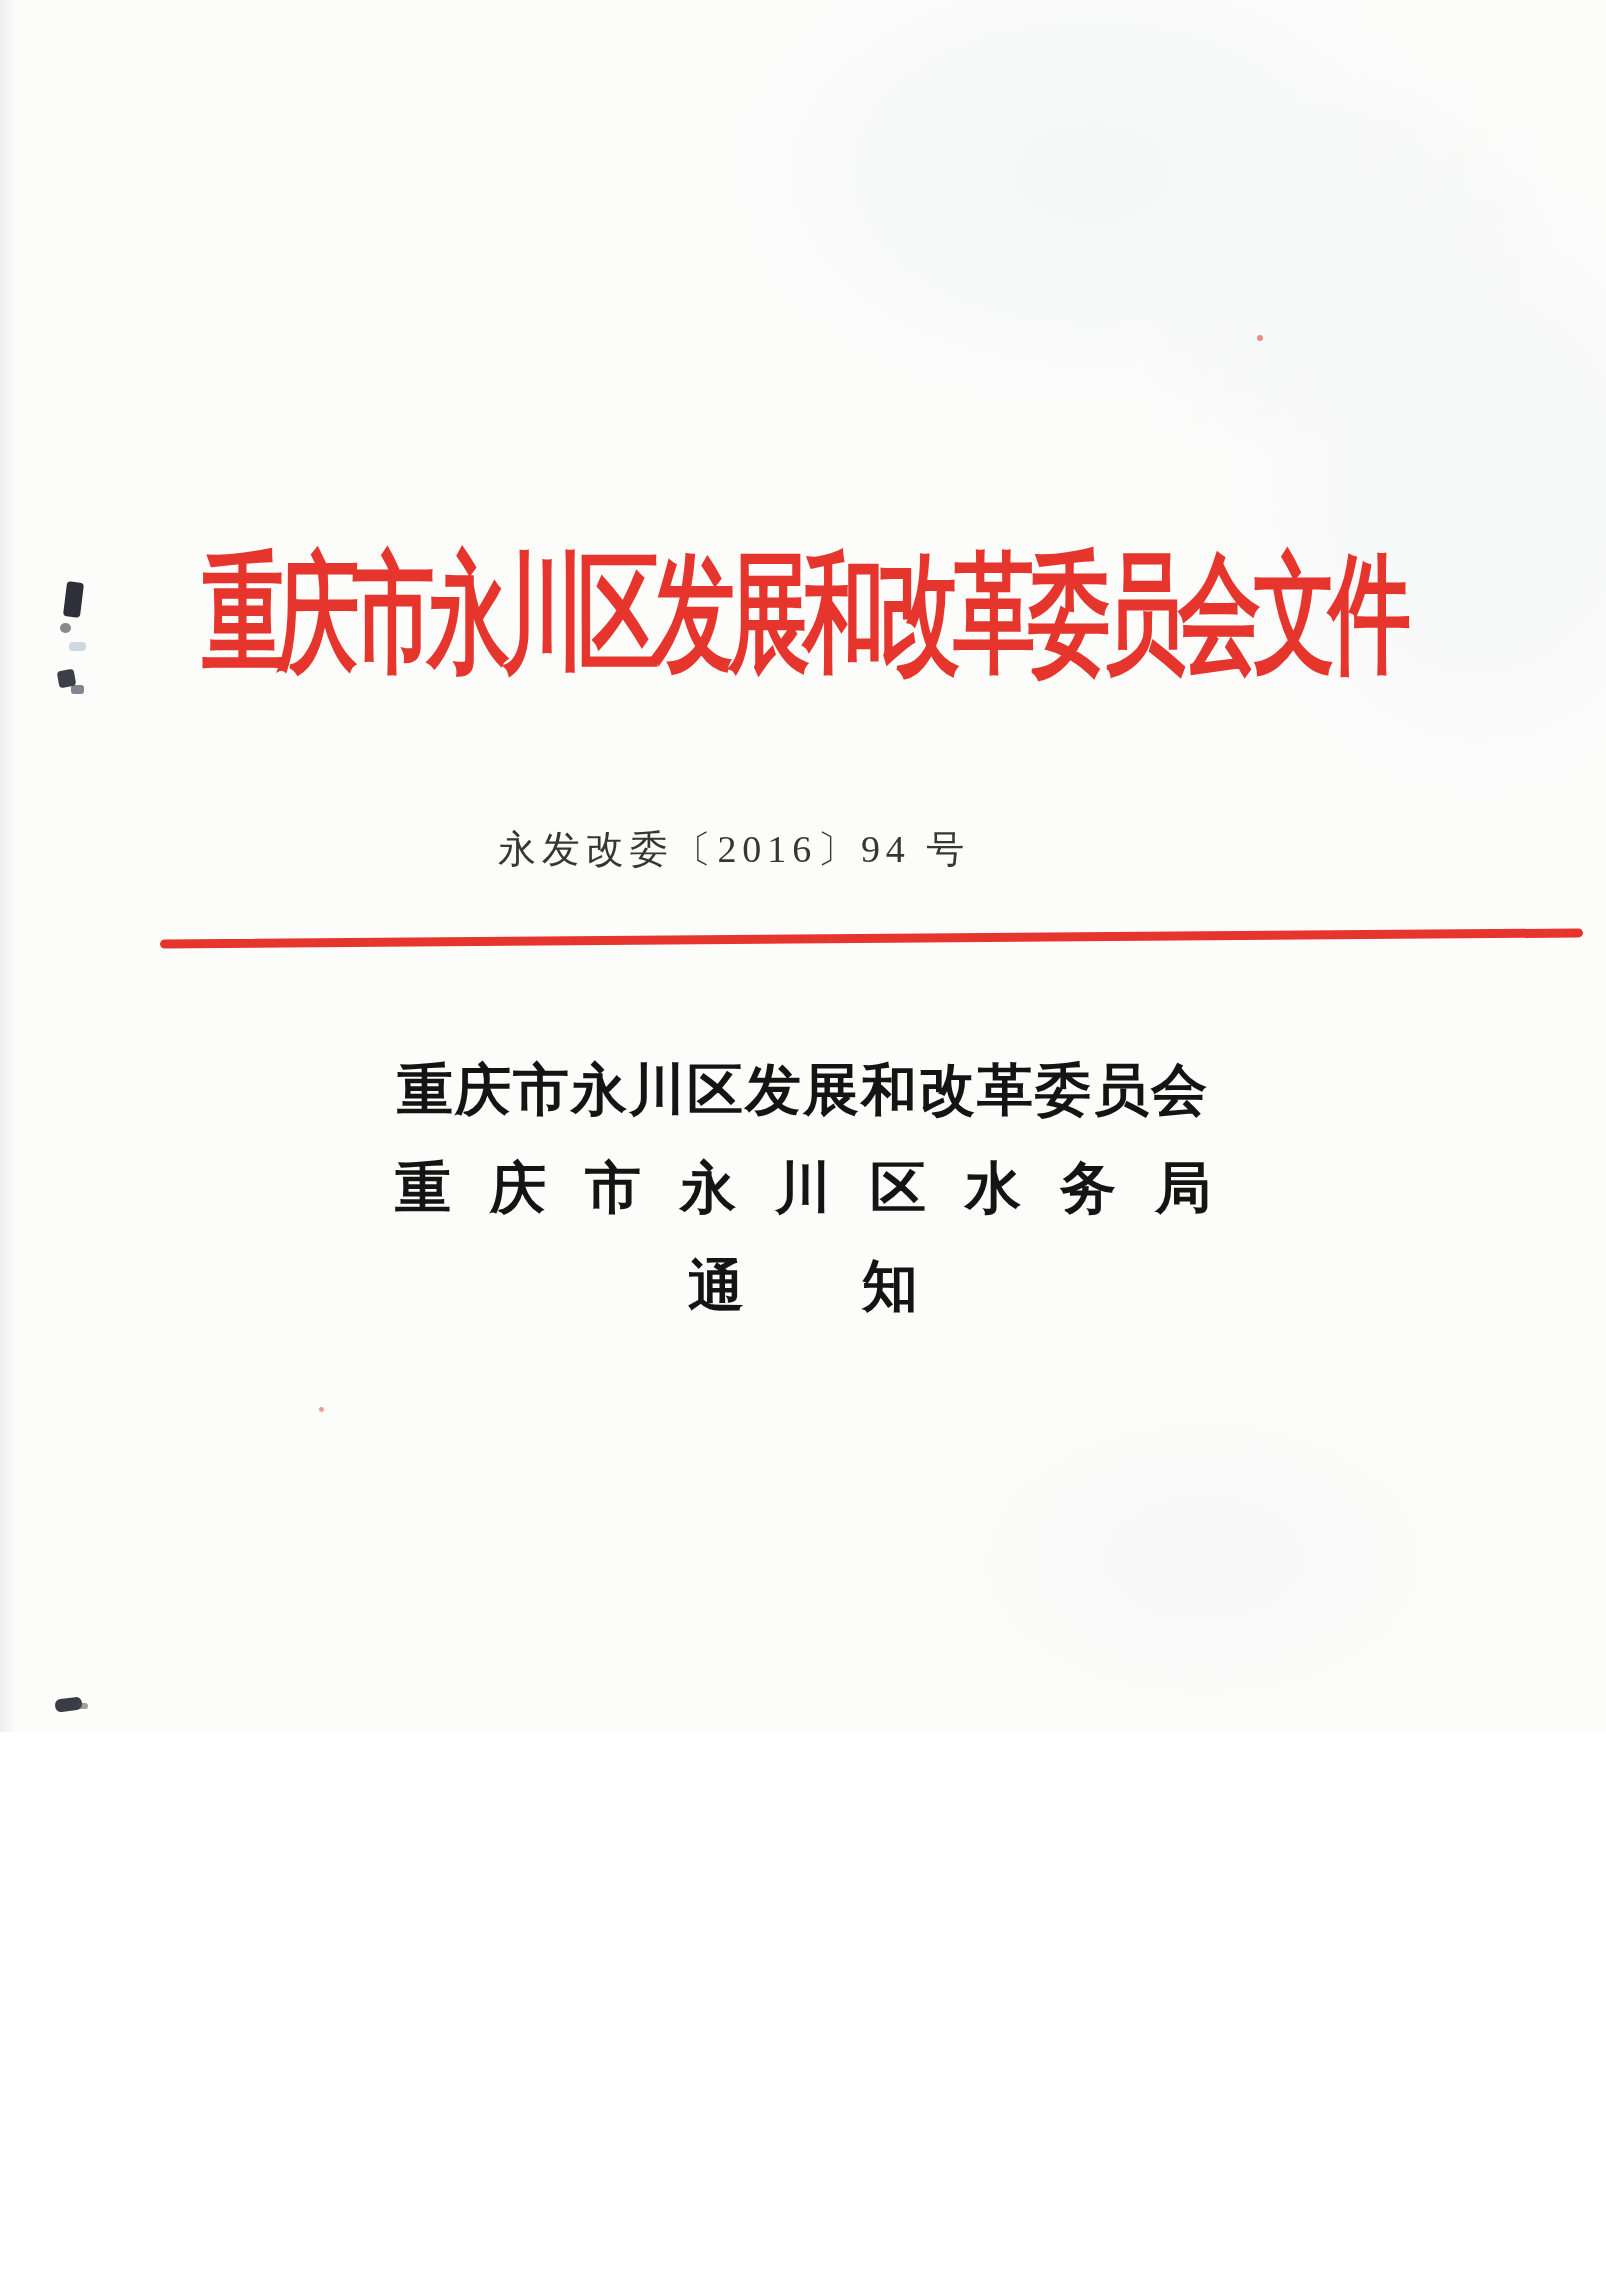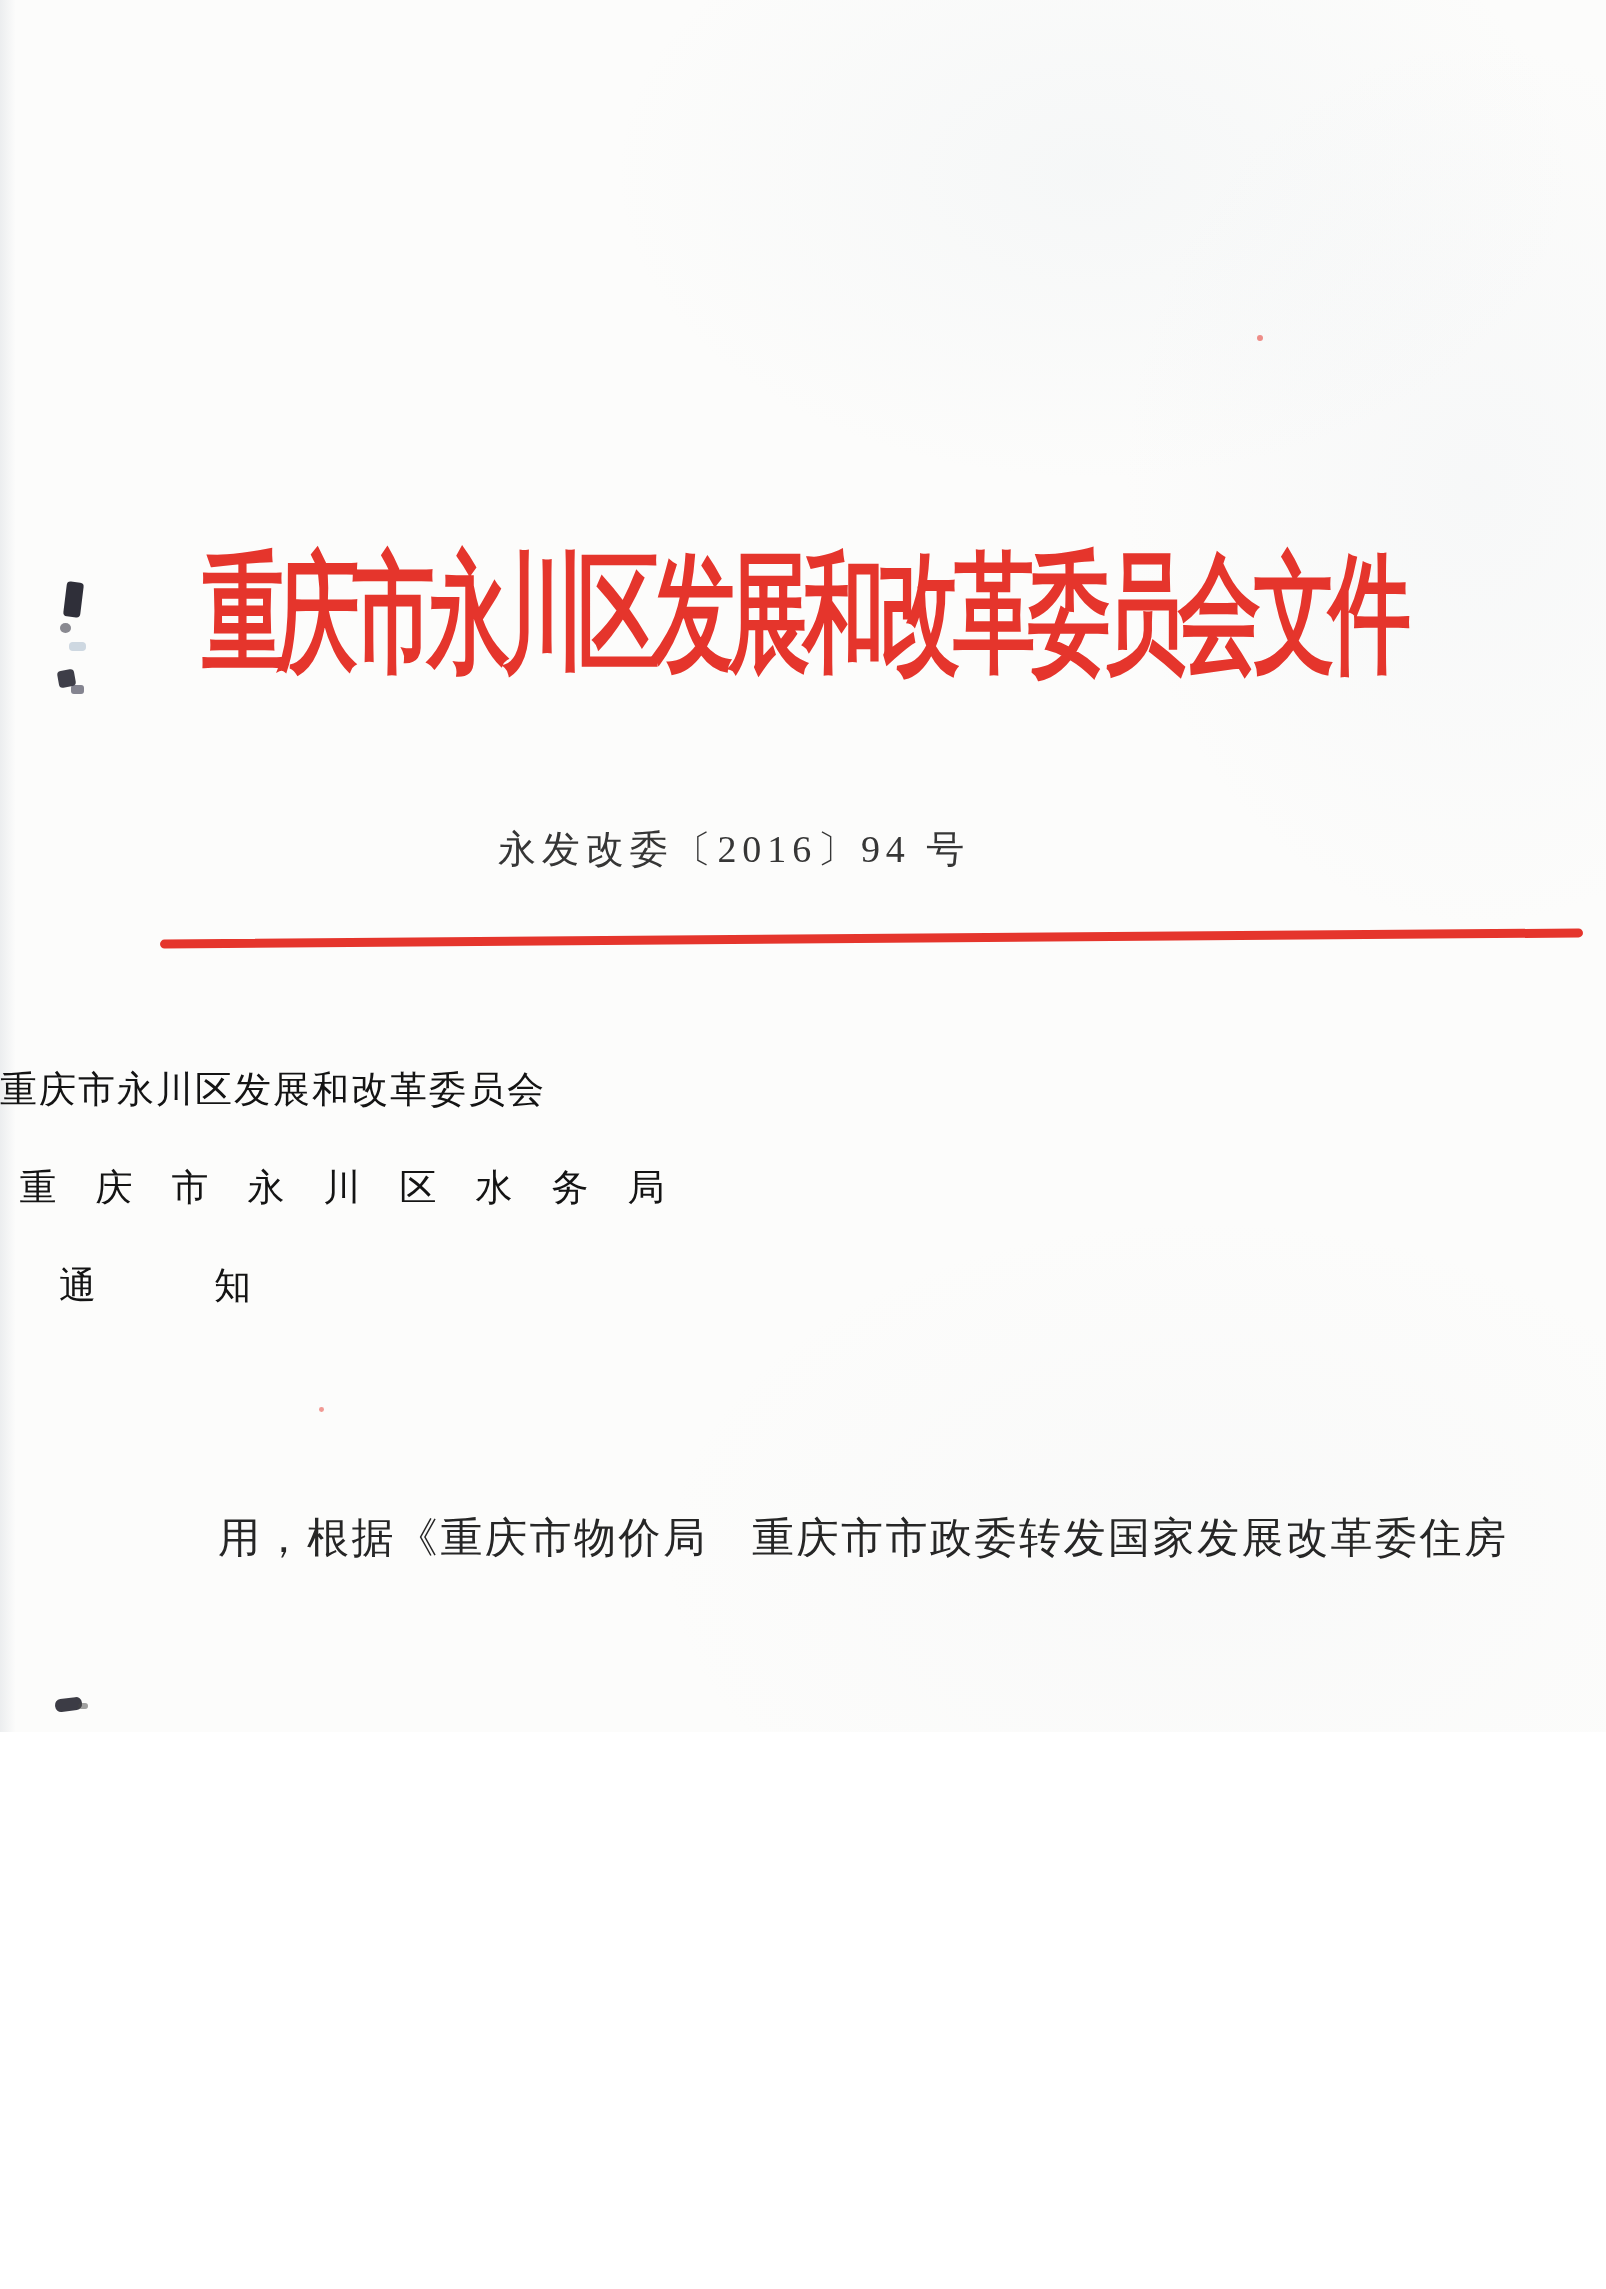--- a/index.html
+++ b/index.html
@@ -64,23 +64,24 @@
     width: 1423px; height: 8.8px;
     background: var(--header-red);
     border-radius: 4.9px;
     transform: rotate(-0.45deg);
   }
 
   
   .heading {
     position: absolute;
     top: 1041px; left: 0; width: 100%;
-    font-weight: 400;
+    text-align: center;
+    font-weight: 700;
     color: #141414;
-    font-size: 37px;
+    font-size: 56px;
   }
   .h-line {
     line-height: 98px;
     letter-spacing: 2px;
     white-space: nowrap;
   }
   .h-line.spread {
     letter-spacing: 39px;
     position: relative; left: 19.6px;
   }
@@ -139,21 +140,20 @@
 
   <div class="red-rule"></div>
 
   <div class="heading">
     <div class="h-line">重庆市永川区发展和改革委员会</div>
     <div class="h-line spread">重庆市永川区水务局</div>
     <div class="h-line spread-xl">通知</div>
   </div>
 
   <div class="body-text">
-    <div class="b-line">用，根据《重庆市物价局　重庆市市政委转发国家发展改革委住房</div>
   </div>
 
   <div class="page-number">– 1 –</div>
 
   <div class="smudge s1"></div>
   <div class="smudge s1b"></div>
   <div class="smudge s2"></div>
   <div class="smudge s3"></div>
   <div class="smudge s3b"></div>
   <div class="smudge s4"></div>

